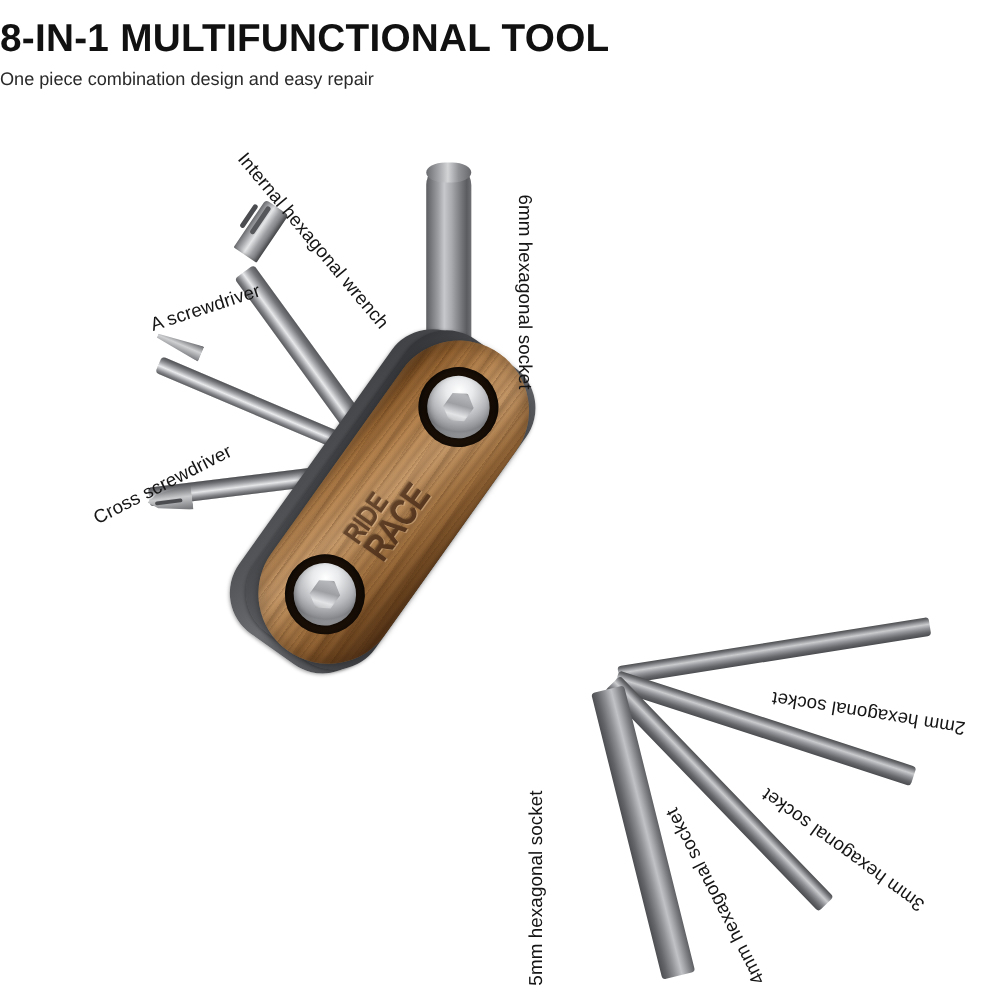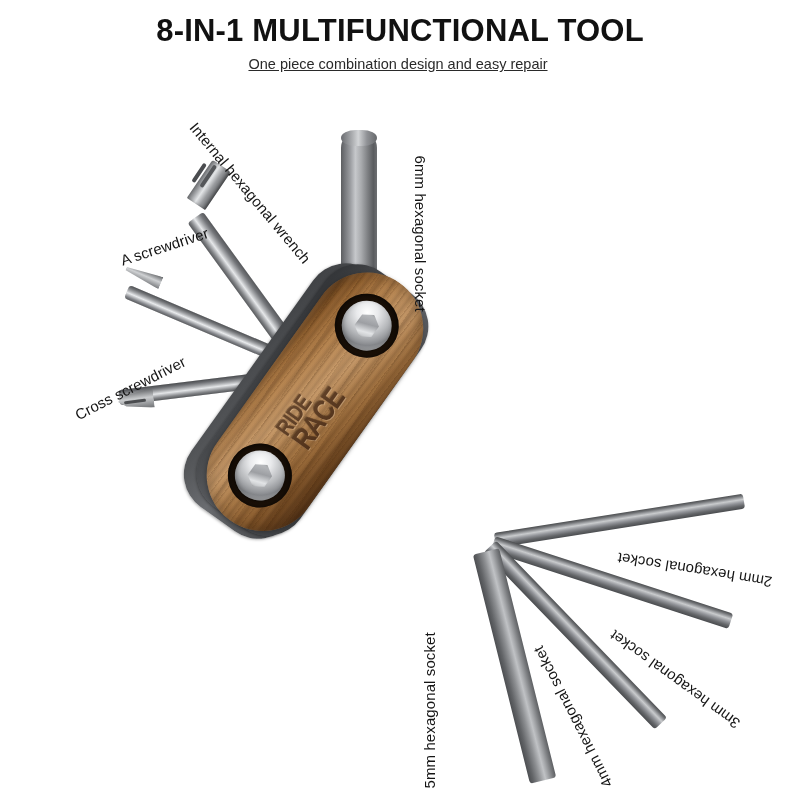--- a/index.html
+++ b/index.html
@@ -15,39 +15,37 @@
     font-family: "Liberation Sans", sans-serif;
     color: #111111;
     position: relative;
   }
 
   
   #header {
     position: absolute;
     top: 0; left: 0;
     width: 800px;
-    text-align: center;
     padding-top: 14px;
   }
   #page-title {
     font-size: 31px;
     font-weight: bold;
     letter-spacing: 0.2px;
     color: #111;
     margin: 0;
     line-height: 1.1;
     font-family: "Liberation Sans", sans-serif;
   }
   #page-subtitle {
     font-size: 14.5px;
     font-weight: normal;
     color: #2a2a2a;
     margin: 9px 4px 0 0;
     line-height: 1.1;
-    text-decoration: underline;
   }
 
   
   #stage {
     position: absolute;
     top: 0; left: 0;
     width: 800px;
     height: 800px;
   }
 

